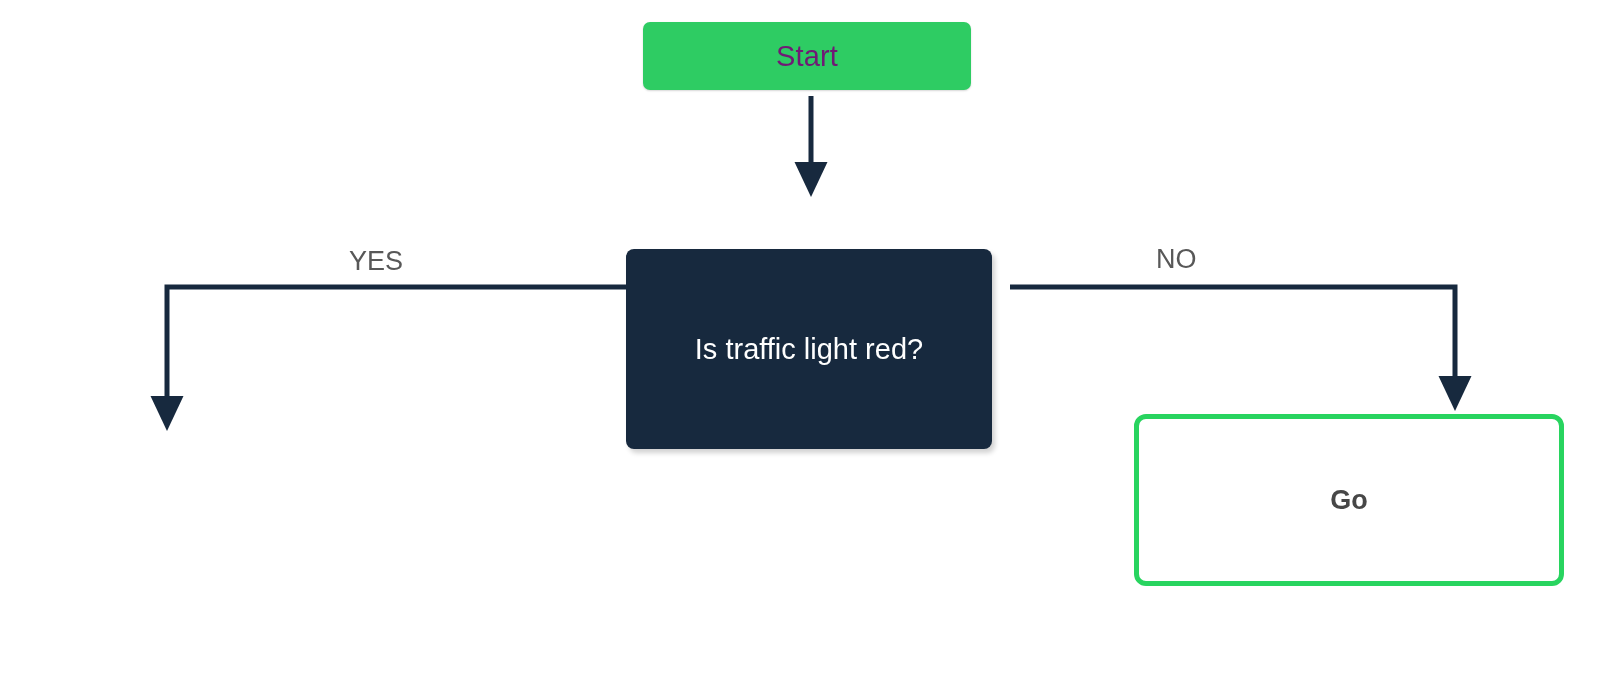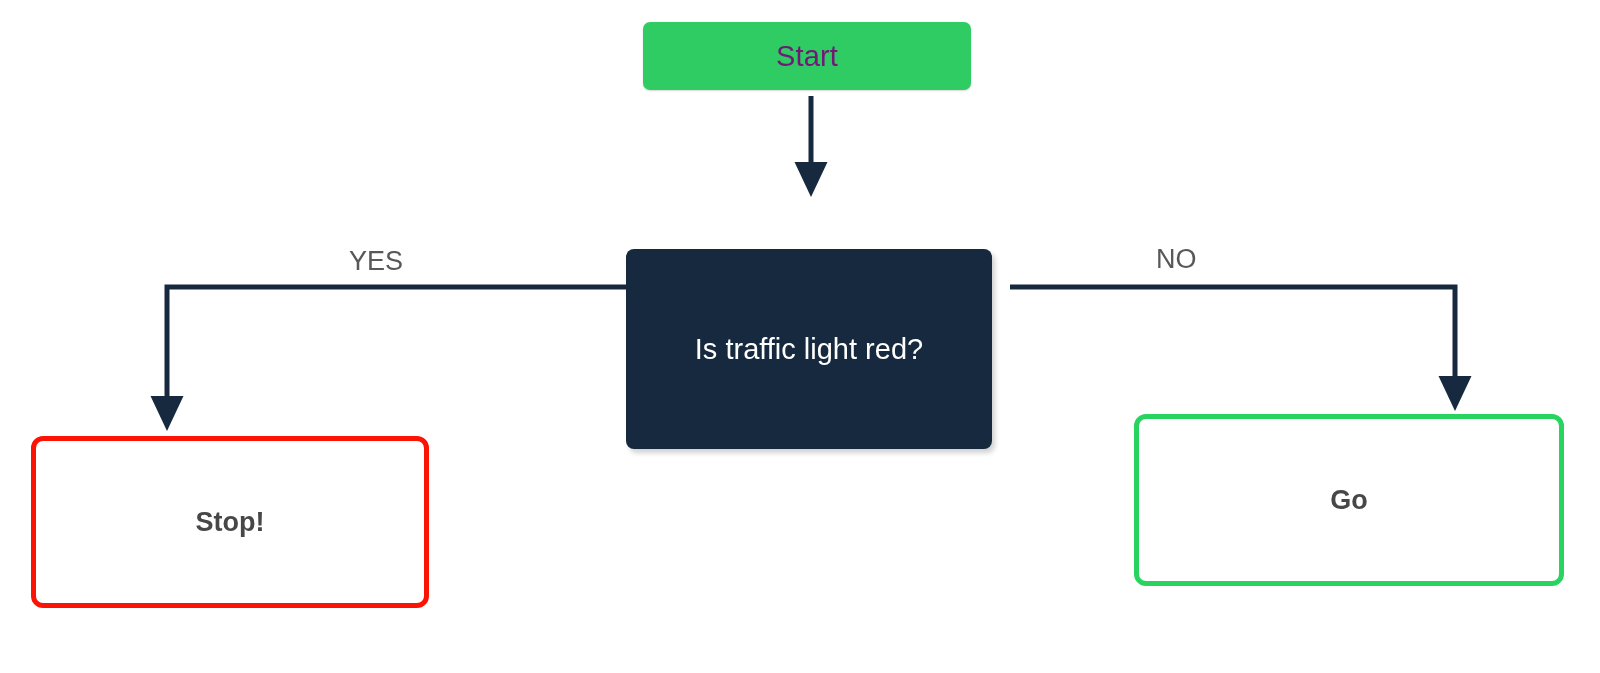--- a/index.html
+++ b/index.html
@@ -135,23 +135,20 @@
   </svg>
 
   <div class="node" id="node-start">
     <span class="node-label">Start</span>
   </div>
 
   <div class="node" id="node-decision">
     <span class="node-label">Is traffic light red?</span>
   </div>
 
-  <div class="node" id="node-stop">
-    <span class="node-label">Stop!</span>
-  </div>
 
   <div class="node" id="node-go">
     <span class="node-label">Go</span>
   </div>
 
   <div class="edge-label" id="edge-label-yes">YES</div>
 
   <div class="edge-label" id="edge-label-no">NO</div>
 
 </div>

